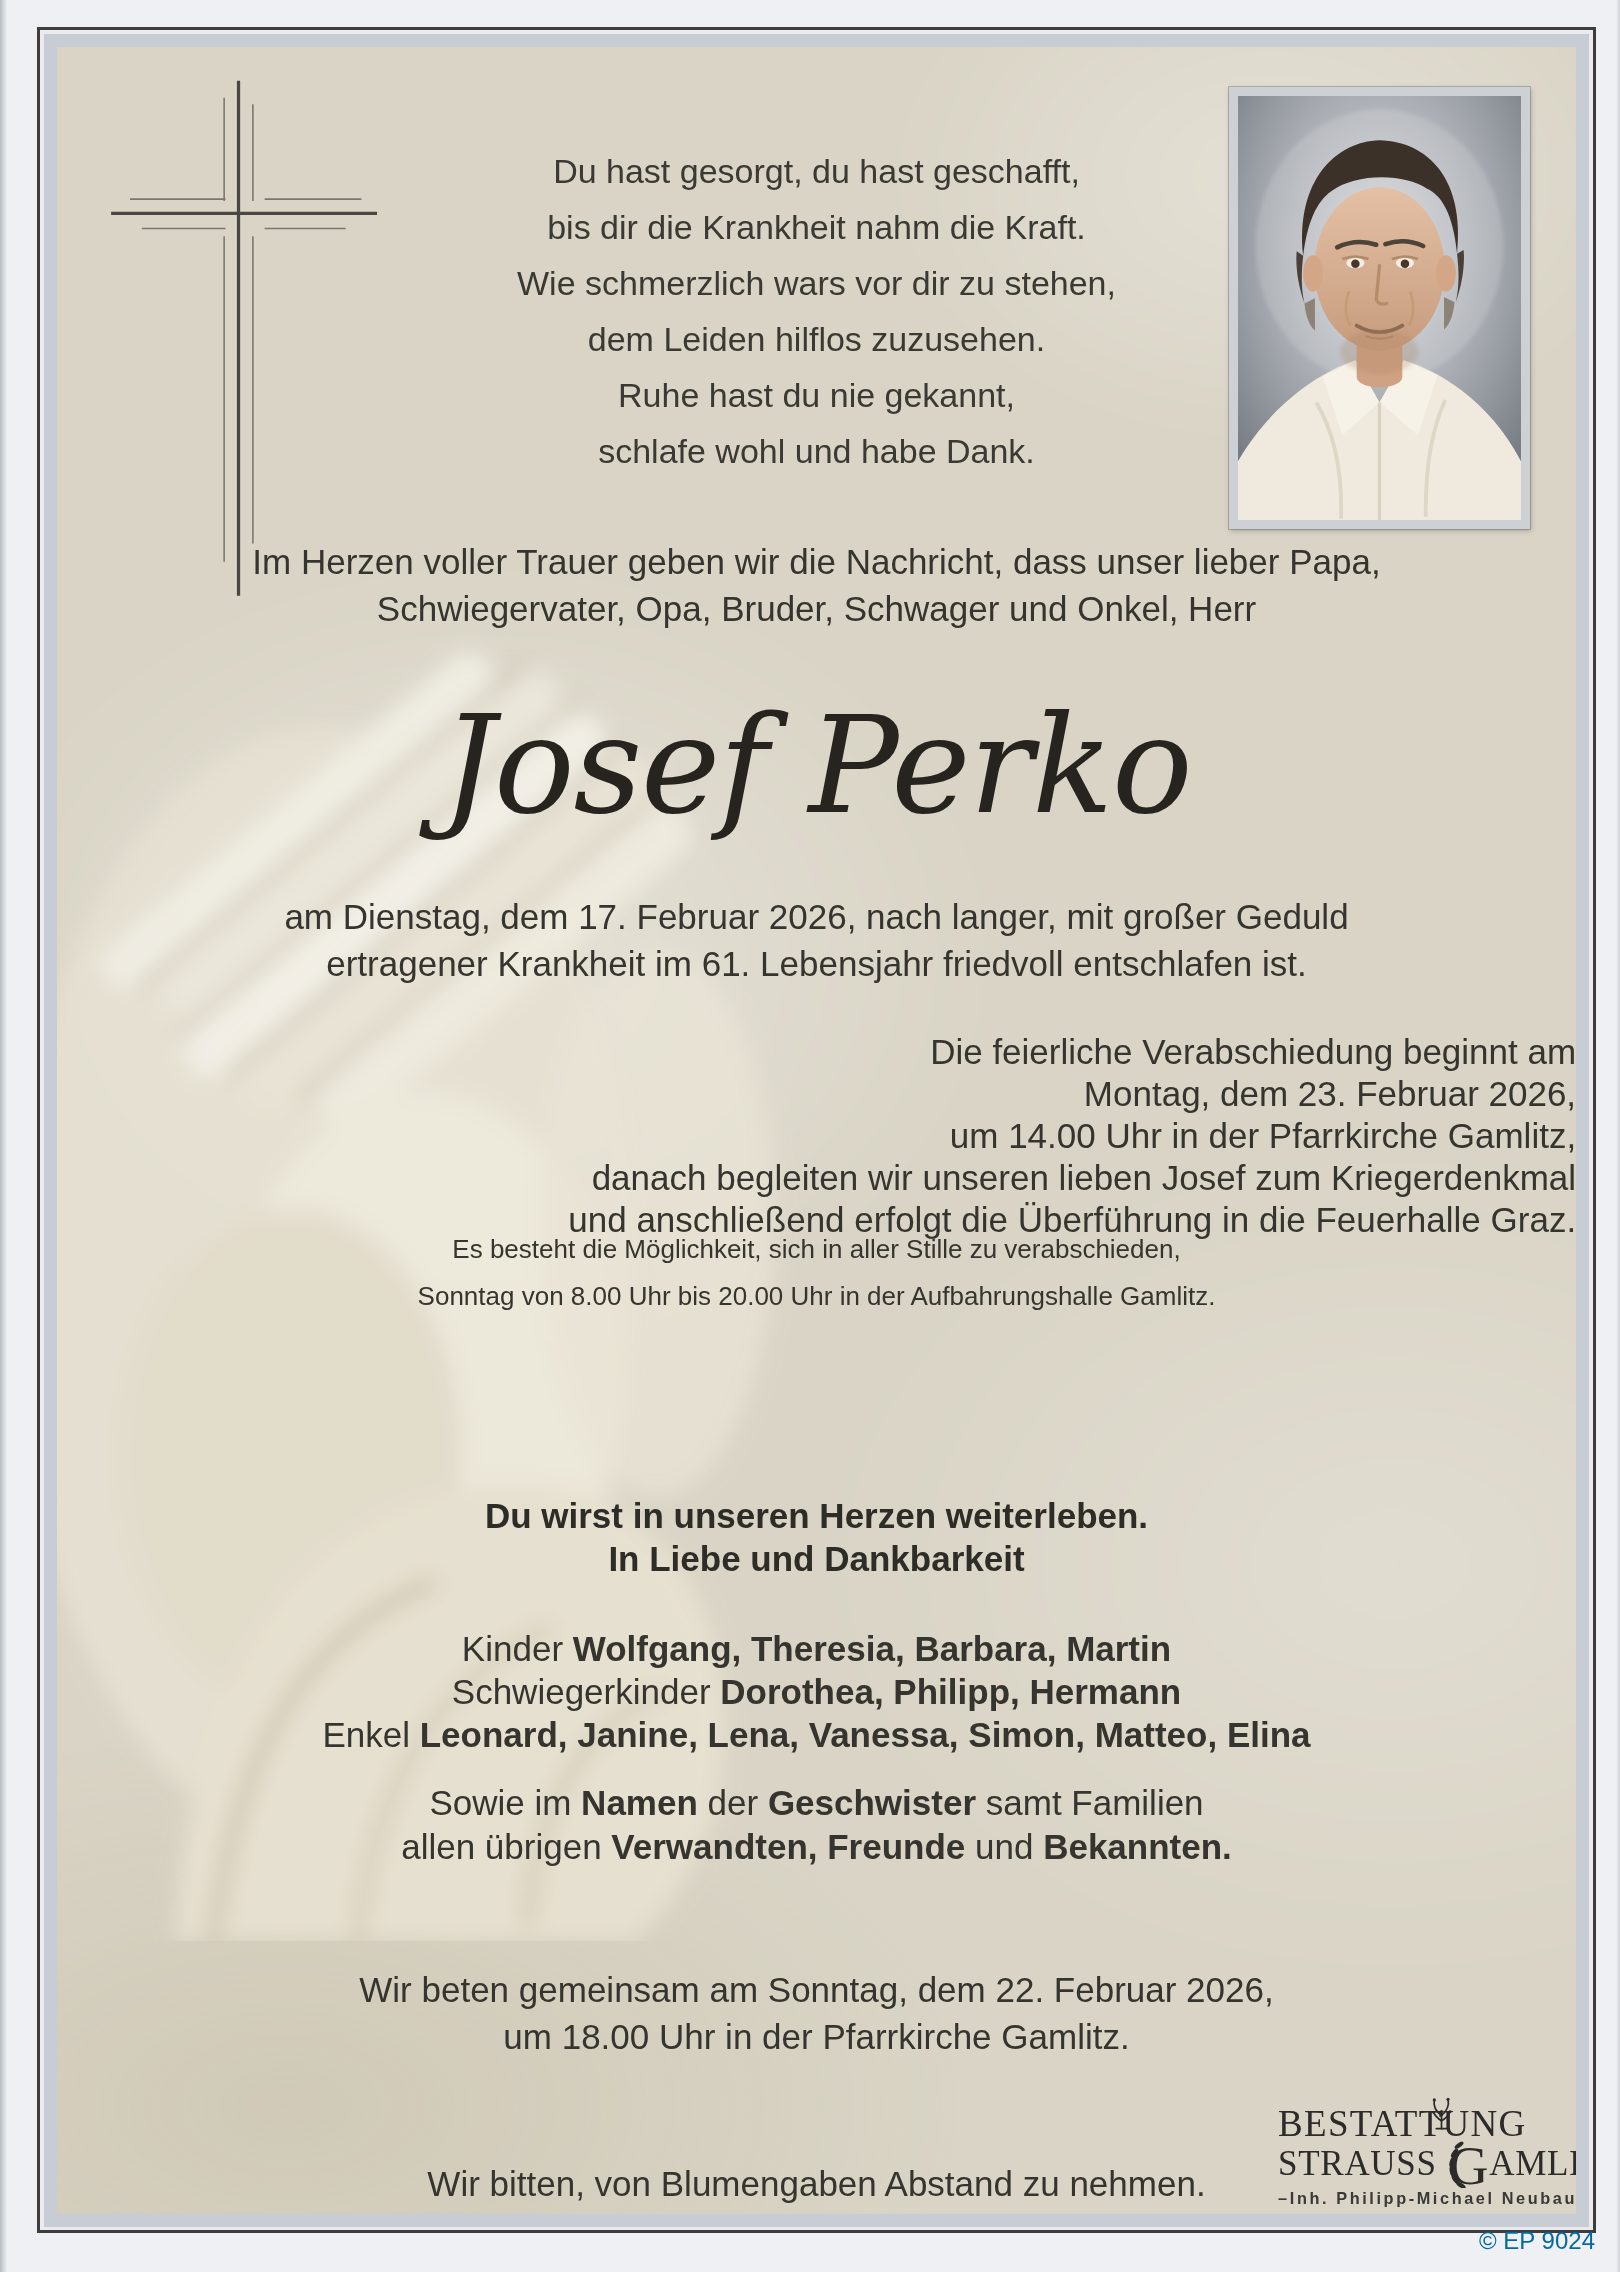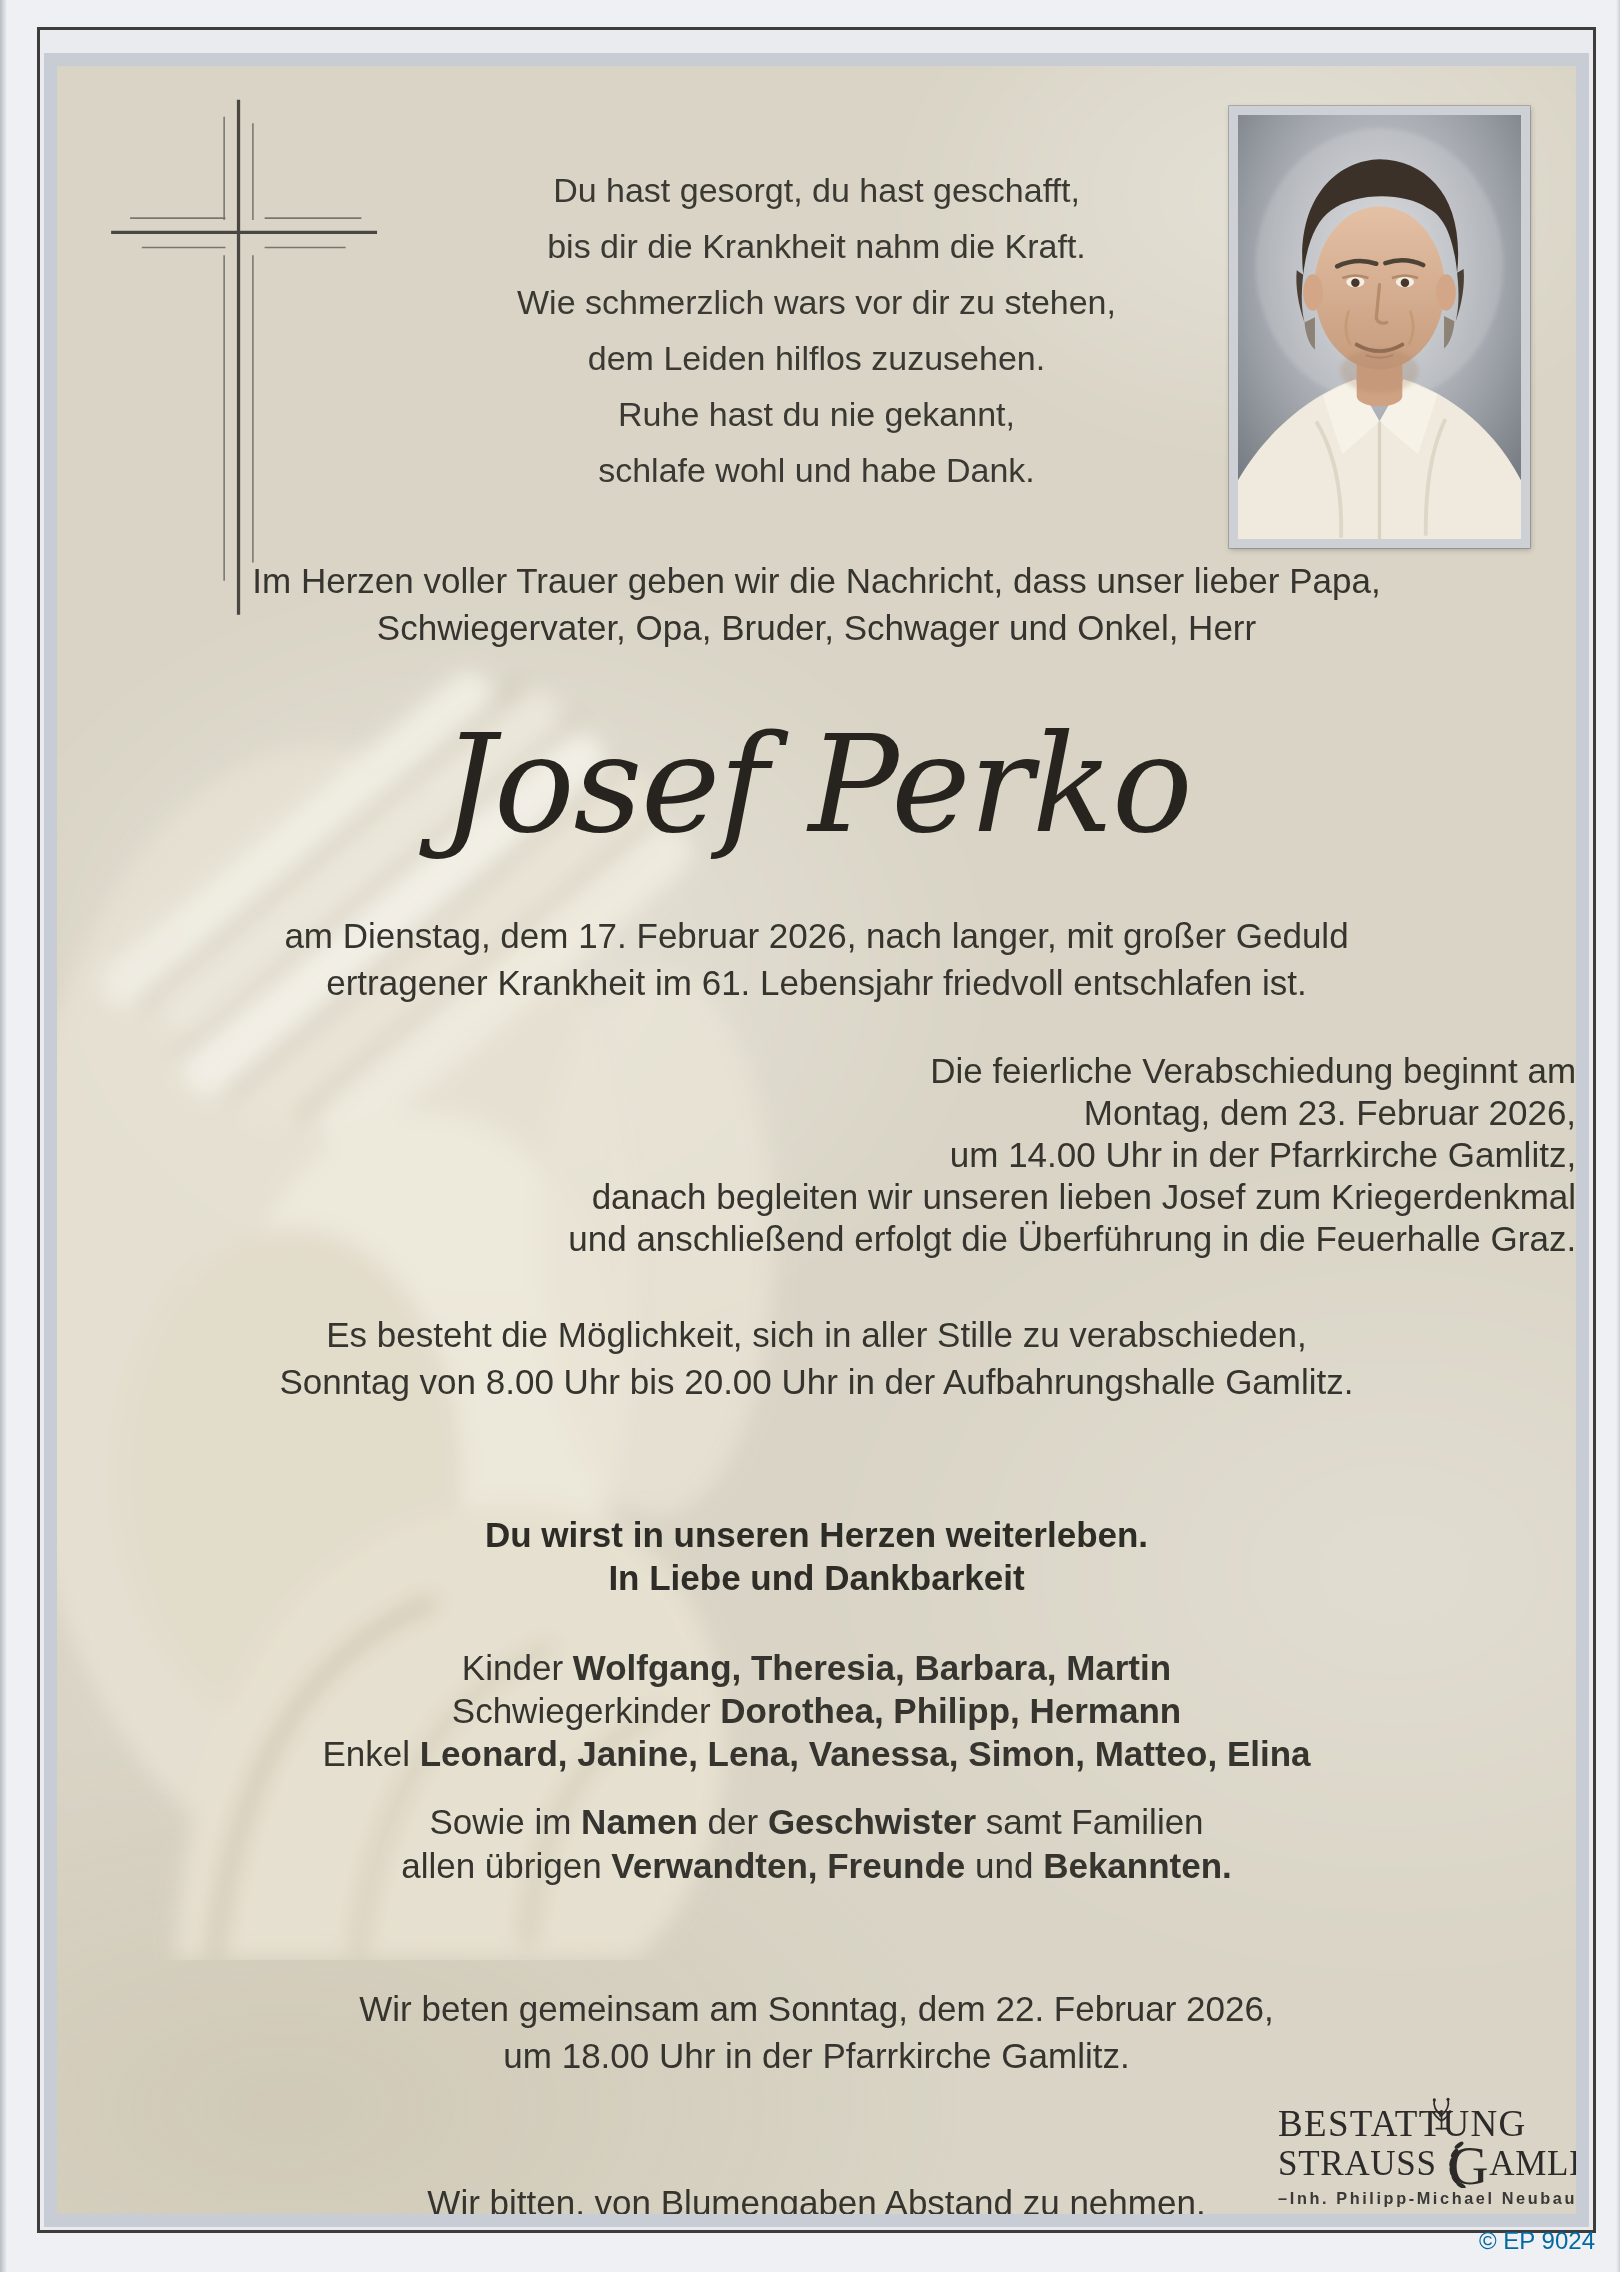--- a/index.html
+++ b/index.html
@@ -6,21 +6,21 @@
   .page{position:relative;width:1621px;height:2273px;background:#eef0f4;overflow:hidden;
         font-family:"Liberation Sans",sans-serif;}
   .page::before{content:"";position:absolute;left:0;top:0;bottom:0;width:6.5px;
         background:linear-gradient(90deg,rgba(120,125,135,.45),rgba(120,125,135,0));z-index:40;}
   .page::after{content:"";position:absolute;right:0;top:0;bottom:0;width:5.2px;
         background:linear-gradient(270deg,rgba(120,125,135,.35),rgba(120,125,135,0));z-index:40;}
 
   
   .frame{position:absolute;left:37px;top:27.4px;width:1559px;height:2206px;
          border:3.3px solid #3e3d3b;background:#e9ebee;box-sizing:border-box;}
-  .mat{position:absolute;inset:3.9px;background:#c8ccd4;margin-top:19px;}
+  .mat{position:absolute;inset:3.9px;background:#c8ccd4;}
   .paper{position:absolute;inset:13px;background:
       radial-gradient(ellipse 653px 457px at 80% 6%, rgba(255,255,255,.28), transparent 60%),
       radial-gradient(ellipse 849px 653px at 28% 42%, rgba(255,255,255,.30), transparent 62%),
       radial-gradient(ellipse 980px 718px at 88% 70%, rgba(255,255,255,.20), transparent 60%),
       radial-gradient(ellipse 1045px 588px at 15% 95%, rgba(166,154,122,.18), transparent 65%),
       #d9d4c5;
       overflow:hidden;}
 
   
   .hands{position:absolute;left:-39px;top:261px;width:875px;height:1633px;opacity:.9;}
@@ -33,21 +33,21 @@
 
   
   .tb{position:absolute;left:0;right:0;text-align:center;color:#36342f;}
   .ln{white-space:nowrap;}
   .poem        {top:96px; font-size:34px;line-height:56px;color:#3b3933;}
   .announce    {top:491px; font-size:35px;line-height:47px;}
   .name        {top:615px; font-family:"DejaVu Serif",serif;font-style:italic;font-weight:normal;
                 font-size:134px;line-height:209px;color:#27241f;margin:0;letter-spacing:-1.3px;}
   .death       {top:846px;font-size:35px;line-height:47px;}
   .farewell    {top:984px;font-size:35px;line-height:42px;text-align:right;}
-  .viewing     {top:1245px;font-size:35px;line-height:47px;}
+  .viewing     {top:1179px;font-size:26px;line-height:47px;}
   .remember    {top:1447px;font-size:35px;line-height:43px;font-weight:bold;color:#2e2c27;}
   .family      {top:1580px;font-size:35px;line-height:43px;}
   .inname      {top:1734px;font-size:35px;line-height:44px;}
   .prayer      {top:1919px;font-size:35px;line-height:47px;}
   .flowers     {top:2118px;font-size:35px;line-height:37px;}
   .family b, .inname b, .rich-b{font-weight:bold;}
 
   
   .logo{position:absolute;right:17px;bottom:5.2px;width:281px;
         font-family:"Liberation Serif",serif;color:#2c2b29;}

